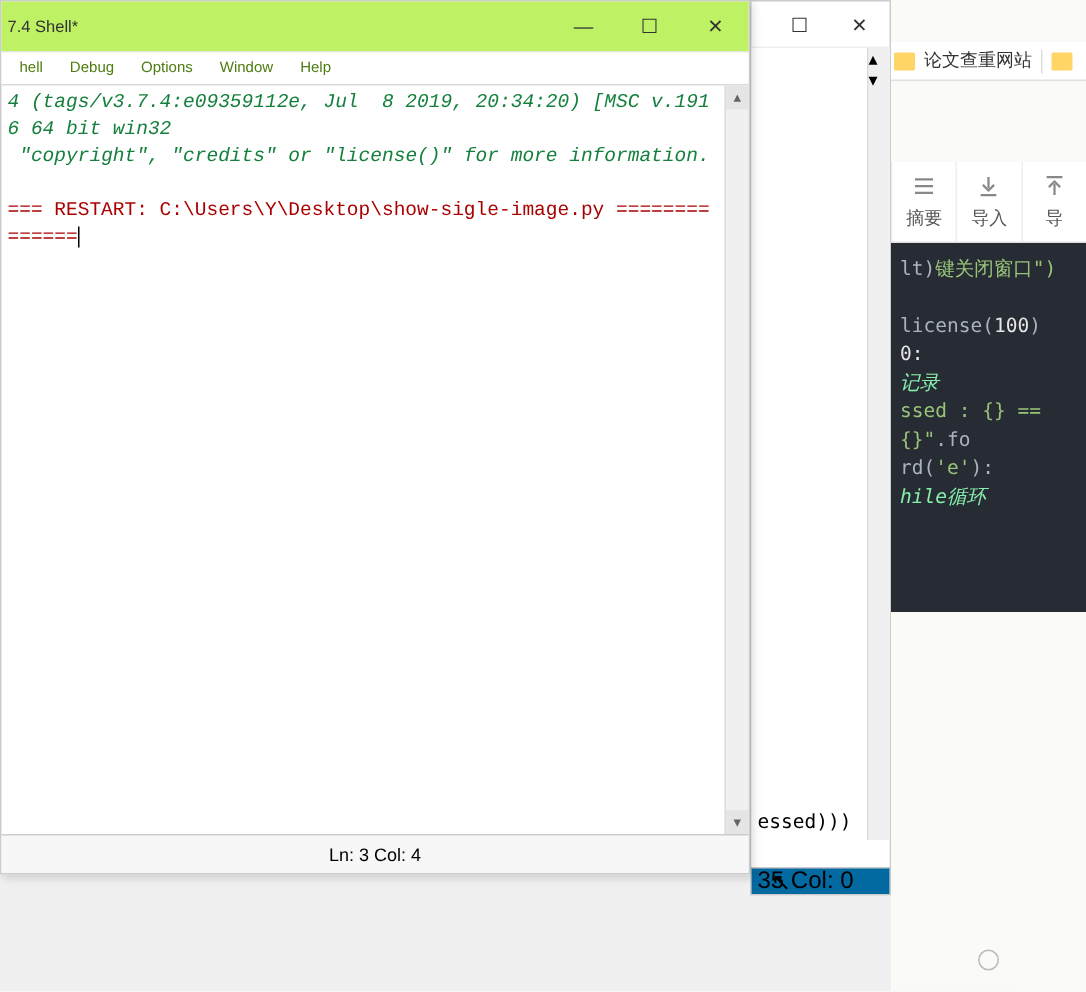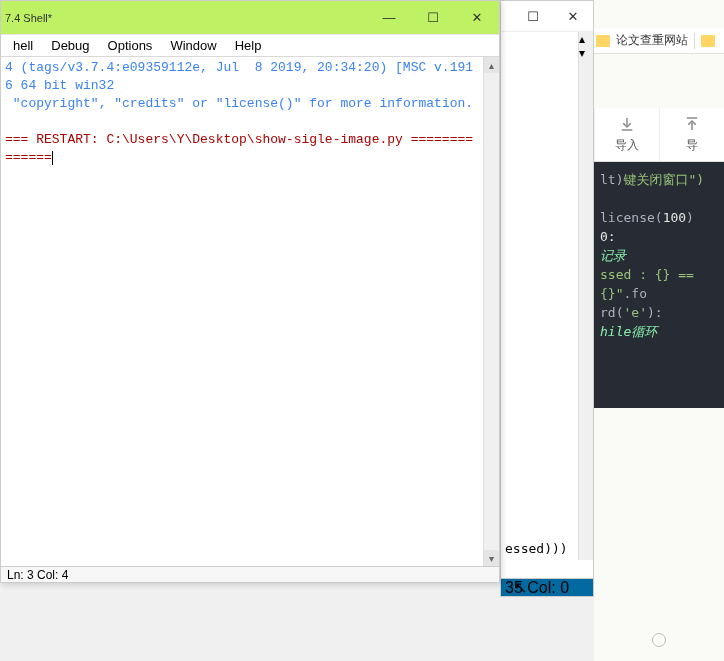--- a/index.html
+++ b/index.html
@@ -60,64 +60,64 @@
     height: 22px;
     display: flex;
     align-items: center;
     gap: 2px;
     padding: 0 4px;
     background: #fff;
     border-bottom: 1px solid #d9d9d9;
   }
   .menu-item {
     padding: 2px 8px;
-    font-size: 13px;
-    color: #000000;
+    font-size: 10px;
+    color: #4d7c0f;
   }
 
   .editor-wrap {
     position: relative;
     flex: 1;
     display: flex;
   }
   .editor {
     flex: 1;
     font-family: Consolas, "Courier New", monospace;
     font-size: 13px;
     line-height: 18px;
     white-space: pre-wrap;
     word-break: break-all;
     padding: 2px 4px;
     color: #000;
     overflow: hidden;
   }
-  .editor .blue { color: #3b82f6; }
+  .editor .blue { color: #15803d; font-style: italic; }
   .editor .red  { color: #aa0000; }
   .vscroll-shell {
     width: 16px;
     background: #f0f0f0;
     border-left: 1px solid #ddd;
     position: relative;
   }
   .vscroll-shell .arrow {
     position: absolute;
     left: 0; right: 0;
     height: 16px;
     display:flex; align-items:center; justify-content:center;
     font-size:10px; color:#666;
     background:#e5e5e5;
   }
   .vscroll-shell .arrow.top { top:0; }
   .vscroll-shell .arrow.bot { bottom:0; }
 
   .statusbar {
-    height: 16px;
+    height: 26px;
     border-top: 1px solid #ccc;
     display: flex;
-    justify-content: flex-start;
+    justify-content: center;
     align-items: center;
     padding: 0 6px;
     font-size: 12px;
     background: #f7f7f7;
   }
 
   
   .caret {
     display:inline-block;
     width:1px; height:14px;
@@ -273,20 +273,28 @@
 <div class="browser-peek">
   <span class="folder-icon"></span>
   <span>论文查重网站</span>
   <span class="bookmark-divider"></span>
   <span class="folder-icon"></span>
 </div>
 
 <div class="toolbar-strip">
   <div class="tool-col">
     <svg viewBox="0 0 24 24" fill="none" stroke="#888" stroke-width="2">
+      <line x1="4" y1="6" x2="20" y2="6"></line>
+        <line x1="4" y1="12" x2="20" y2="12"></line>
+        <line x1="4" y1="18" x2="20" y2="18"></line>
+    </svg>
+    <span>摘要</span>
+  </div>
+  <div class="tool-col">
+    <svg viewBox="0 0 24 24" fill="none" stroke="#888" stroke-width="2">
       <path d="M12 4v10"></path>
         <path d="M7 11l5 5 5-5"></path>
         <path d="M5 20h14"></path>
     </svg>
     <span>导入</span>
   </div>
   <div class="tool-col">
     <svg viewBox="0 0 24 24" fill="none" stroke="#888" stroke-width="2">
       <path d="M12 20V10"></path>
         <path d="M7 13l5-5 5 5"></path>

